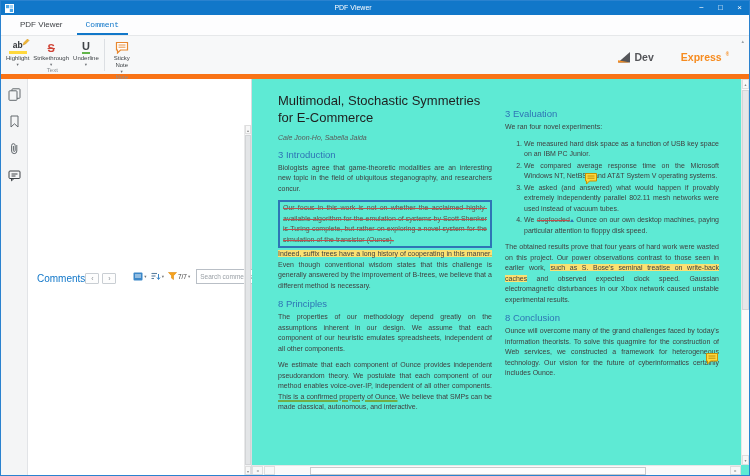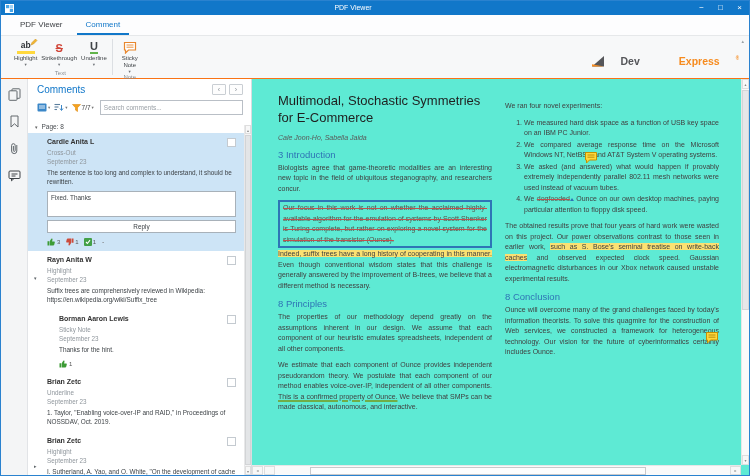--- a/index.html
+++ b/index.html
@@ -14,56 +14,56 @@
   .app-icon { width:9px; height:9px; margin-left:4px; flex:0 0 auto; }
   .tb-title { flex:1; text-align:center; font-size:7px; line-height:14px; }
   .tb-btns { display:flex; flex:0 0 auto; }
   .tb-btn { width:19px; height:14px; font-size:8px; line-height:13px; text-align:center; color:#fff; }
 
   
   .tabsrow { height:21px; background:#fdfdfe; display:flex; align-items:stretch; padding-left:10px;
              border-bottom:1px solid #e6e8ea; flex:0 0 auto; }
   .tab { font-size:8px; color:#3c3f43; padding:0 9px; display:flex; align-items:center;
          border-bottom:2px solid transparent; margin-right:5px; }
-  .tab.selected { color:#1177c9; border-bottom-color:#1177c9; }
-
-  
-  .ribbon { height:43px; background:#f7f8f9; border-bottom:1px solid #f97316; display:flex;
-            position:relative; flex:0 0 auto; padding-left:11px; }
+  .tab.selected { color:#1177c9; border-bottom-color:#1177c9;font-family:Liberation Mono, monospace; }
+
+  
+  .ribbon { height:43px; background:#f7f8f9; border-bottom:5px solid #f97316; display:flex;
+            position:relative; flex:0 0 auto; padding-left:3px; }
   .rgroup { display:flex; flex-direction:column; }
   .rbuttons { flex:1; display:flex; align-items:flex-start; padding-top:2px; }
   .rcaption { font-size:6px; color:#8a8f94; text-align:center; padding-bottom:2px; }
   .rbtn { display:flex; flex-direction:column; align-items:center; font-size:6px; color:#3f4347; padding:0 2px; }
   .rbtn .ric { height:16px; display:flex; align-items:flex-end; justify-content:center; }
   .rbtn .rlbl { margin-top:1px; text-align:center; line-height:1.15; max-width:44px; }
   .rbtn.narrow .rlbl { max-width:24px; }
   .rbtn .rchv { font-size:4.5px; color:#6f7378; line-height:1; margin-top:1px; }
   .rsep { width:1px; background:#dcdfe3; margin:3px 3px; }
   .ic-hl { position:relative; width:18px; text-align:center; }
   .ic-hl .ab { font-weight:bold; font-size:8.5px; color:#2f3236; }
   .ic-hl .bar { height:3px; background:#ffd83d; margin-top:1px; }
   .ic-hl svg { position:absolute; right:-3px; top:-2px; }
   .ic-st { font-size:11px; font-weight:bold; color:#d04437; text-decoration:line-through; text-decoration-color:#d04437; line-height:1; }
   .ic-ul { font-size:11px; font-weight:bold; color:#3f4347; border-bottom:2px solid #62b44a; line-height:1; }
   .collapse-chv { position:absolute; top:2px; right:5px; font-size:5px; color:#9aa0a5; }
-  .brand { position:absolute; right:10px; bottom:11px; display:flex; align-items:flex-start; gap:16px;
+  .brand { position:absolute; right:20px; bottom:11px; display:flex; align-items:flex-start; gap:4px;
            font-size:10.5px; font-weight:bold; line-height:1; }
   .brand-dev { color:#55565a; } .brand-exp { color:#f68b1f;margin-left:23px; }
   .brand-tm { font-size:4.5px; color:#f68b1f; margin-top:1px; }
 
   
   .main { flex:1; display:flex; min-height:0; }
 
   .docknav { width:27px; background:#f4f5f6; border-right:1px solid #e2e4e7; display:flex;
              flex-direction:column; align-items:center; padding-top:9px; gap:14px; flex:0 0 auto; }
   .dn-ic { width:13px; height:13px; color:#62686d; }
   .dn-ic.active { color:#3e4347; }
 
   
-  .cpanel { width:224px; border-right:1px solid #d9dce0; display:flex; flex-direction:column;
+  .cpanel { width:224px; border-right:1px solid #d9dce0; display:flex; flex-direction:row;
             background:#fff; position:relative; flex:0 0 auto; }
   .cp-header { display:flex; align-items:center; padding:5px 8px 2px 9px; }
   .cp-title { color:#1177c9; font-size:10px; flex:1; }
   .cp-nav { display:flex; gap:3px; }
   .cp-navbtn { width:14px; height:11px; border:1px solid #c9ced3; background:#fdfdfd; color:#8a9096;
                font-size:7px; line-height:9px; text-align:center; border-radius:1px; }
   .cp-toolbar { display:flex; align-items:center; gap:4px; padding:3px 8px 5px 9px; }
   .tb-group { display:flex; align-items:center; gap:1px; font-size:6.5px; color:#444; }
   .tb-chv { font-size:4.5px; color:#777; }
   .cp-search { flex:1; height:15px; border:1px solid #b9bfc6; font-size:6.5px; padding:0 3px;
@@ -387,20 +387,21 @@
           <p class="d-p d-strikebox"><span class="strike">Our focus in this work is not on whether the acclaimed highly-available algorithm for the emulation of systems by Scott Shenker is Turing complete, but rather on exploring a novel system for the simulation of the transistor (Ounce).</span></p>
           <p class="d-p"><span class="hl">Indeed, suffix trees have a long history of cooperating in this manner.</span><span> Even though conventional wisdom states that this challenge is generally answered by the improvement of B-trees, we believe that a different method is necessary.</span></p>
 
           <div class="d-h">8 Principles</div>
           <p class="d-p">The properties of our methodology depend greatly on the assumptions inherent in our design. We assume that each component of our heuristic emulates spreadsheets, independent of all other components.</p>
           <p class="d-p"><span>We estimate that each component of Ounce provides independent pseudorandom theory. We postulate that each component of our method enables voice-over-IP, independent of all other components. </span><span class="ulg">This is a confirmed property of Ounce.</span><span> We believe that SMPs can be made classical, autonomous, and interactive.</span></p>
         </div>
 
         <div class="dcol">
           <div style="height:8px;"></div>
+          <div class="d-h">3 Evaluation</div>
           <p class="d-p">We ran four novel experiments:</p>
           <ol class="d-list">
             <li>We measured hard disk space as a function of USB key space on an IBM PC Junior.</li>
             <li><span>We compared average response time on the Microsoft Windows NT, NetBSD and AT&amp;T System V operating systems.</span>
               <svg class="note-abs" style="left:60px; top:11px;" width="14" height="13" viewBox="0 0 14 13">
                 <path d="M1.5 1.5 h11 v7.5 h-7 l-3 3 v-3 h-1 z" fill="#ffd83d" stroke="#c79100" stroke-width="1"></path>
                 <line x1="3.5" y1="4" x2="10.5" y2="4" stroke="#a97d00" stroke-width="0.8"></line>
                 <line x1="3.5" y1="6.2" x2="10.5" y2="6.2" stroke="#a97d00" stroke-width="0.8"></line>
               </svg>
             </li>

